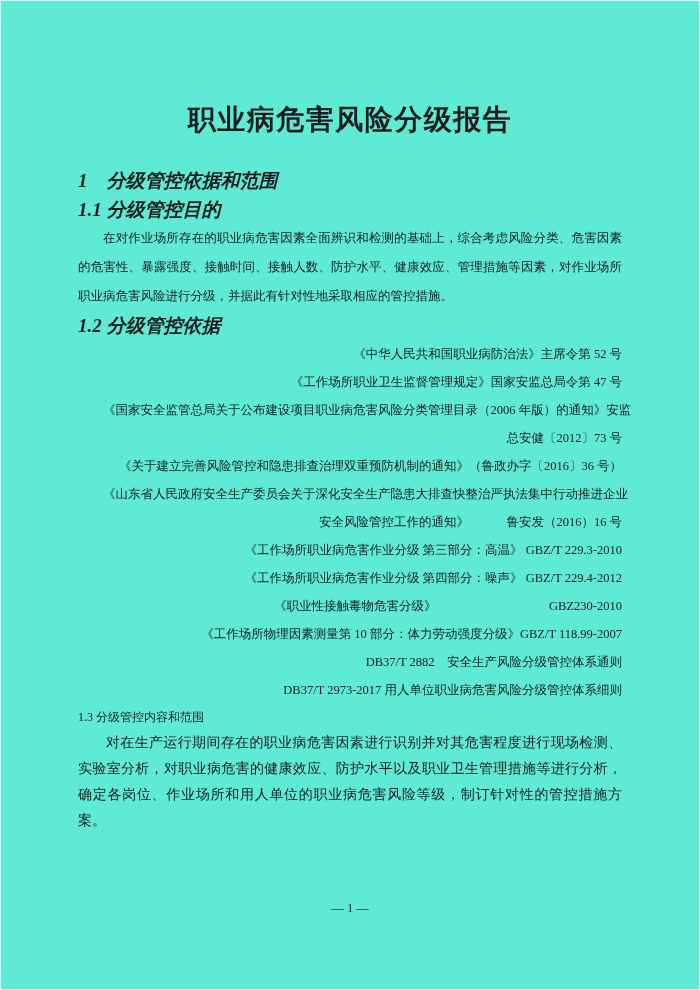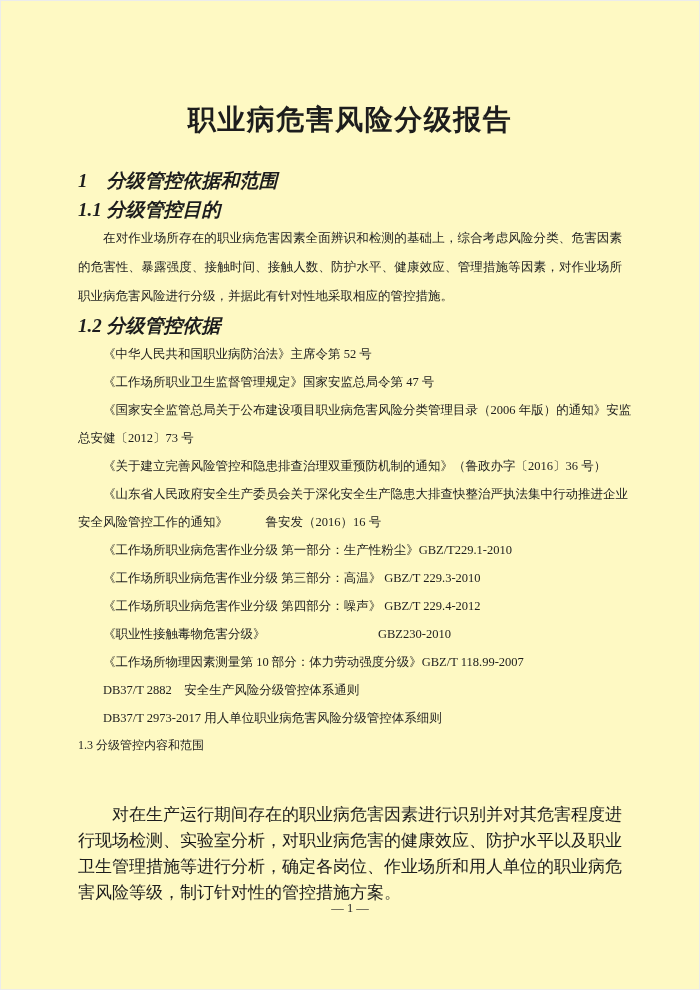--- a/index.html
+++ b/index.html
@@ -1,21 +1,21 @@
 <!DOCTYPE html>
 <html><head>
 <meta charset="utf-8">
 <style>
   html, body { margin: 0; padding: 0; background: #ffffff; }
   .page {
     position: relative;
     width: 700px;
     height: 990px;
     margin: 0 auto;
-    background: #fef9c3;
+    background: #5eead4;
     box-shadow: inset 0 0 0 1px #ececec;
     font-family: "Liberation Serif", "DejaVu Serif", serif;
     color: #1d1d1d;
     overflow: hidden;
   }
   .doc-title {
     padding-top: 100px;
     text-align: center;
     font-size: 28px;
     font-weight: bold;
@@ -41,25 +41,24 @@
   }
   .para {
     text-align: justify;
     text-indent: 2em;
     line-height: 29px;
   }
   .para-sm {
     text-align: justify;
     text-indent: 2em;
     line-height: 26px;
-    font-size: 17px;
-    margin-top: 44px;
+    font-size: 14px;
   }
   .ref-list { line-height: 28px; }
-  .ref { white-space: pre; }
+  .ref { white-space: pre; text-align: right; }
   .ref.indent { padding-left: 25px; }
   .sec-13 { line-height: 26px; }
   .page-number {
     position: absolute;
     top: 901px;
     left: 0;
     width: 100%;
     text-align: center;
     font-size: 12.5px;
     color: #2a2a2a;
@@ -83,21 +82,20 @@
     <div class="h-bold">1.2 分级管控依据</div>
 
     <div class="ref-list">
         <div class="ref indent">《中华人民共和国职业病防治法》主席令第 52 号</div>
         <div class="ref indent">《工作场所职业卫生监督管理规定》国家安监总局令第 47 号</div>
         <div class="ref indent">《国家安全监管总局关于公布建设项目职业病危害风险分类管理目录（2006 年版）的通知》安监</div>
         <div class="ref">总安健〔2012〕73 号</div>
         <div class="ref indent">《关于建立完善风险管控和隐患排查治理双重预防机制的通知》（鲁政办字〔2016〕36 号）</div>
         <div class="ref indent">《山东省人民政府安全生产委员会关于深化安全生产隐患大排查快整治严执法集中行动推进企业</div>
         <div class="ref">安全风险管控工作的通知》　　　鲁安发（2016）16 号</div>
-        <div class="ref indent">《工作场所职业病危害作业分级 第一部分：生产性粉尘》GBZ/T229.1-2010</div>
         <div class="ref indent">《工作场所职业病危害作业分级 第三部分：高温》 GBZ/T 229.3-2010</div>
         <div class="ref indent">《工作场所职业病危害作业分级 第四部分：噪声》 GBZ/T 229.4-2012</div>
         <div class="ref indent">《职业性接触毒物危害分级》　　　　　　　　　GBZ230-2010</div>
         <div class="ref indent">《工作场所物理因素测量第 10 部分：体力劳动强度分级》GBZ/T 118.99-2007</div>
         <div class="ref indent">DB37/T 2882　安全生产风险分级管控体系通则</div>
         <div class="ref indent">DB37/T 2973-2017 用人单位职业病危害风险分级管控体系细则</div>
       </div>
 
     <div class="sec-13">
       <div class="h-plain">1.3 分级管控内容和范围</div>

